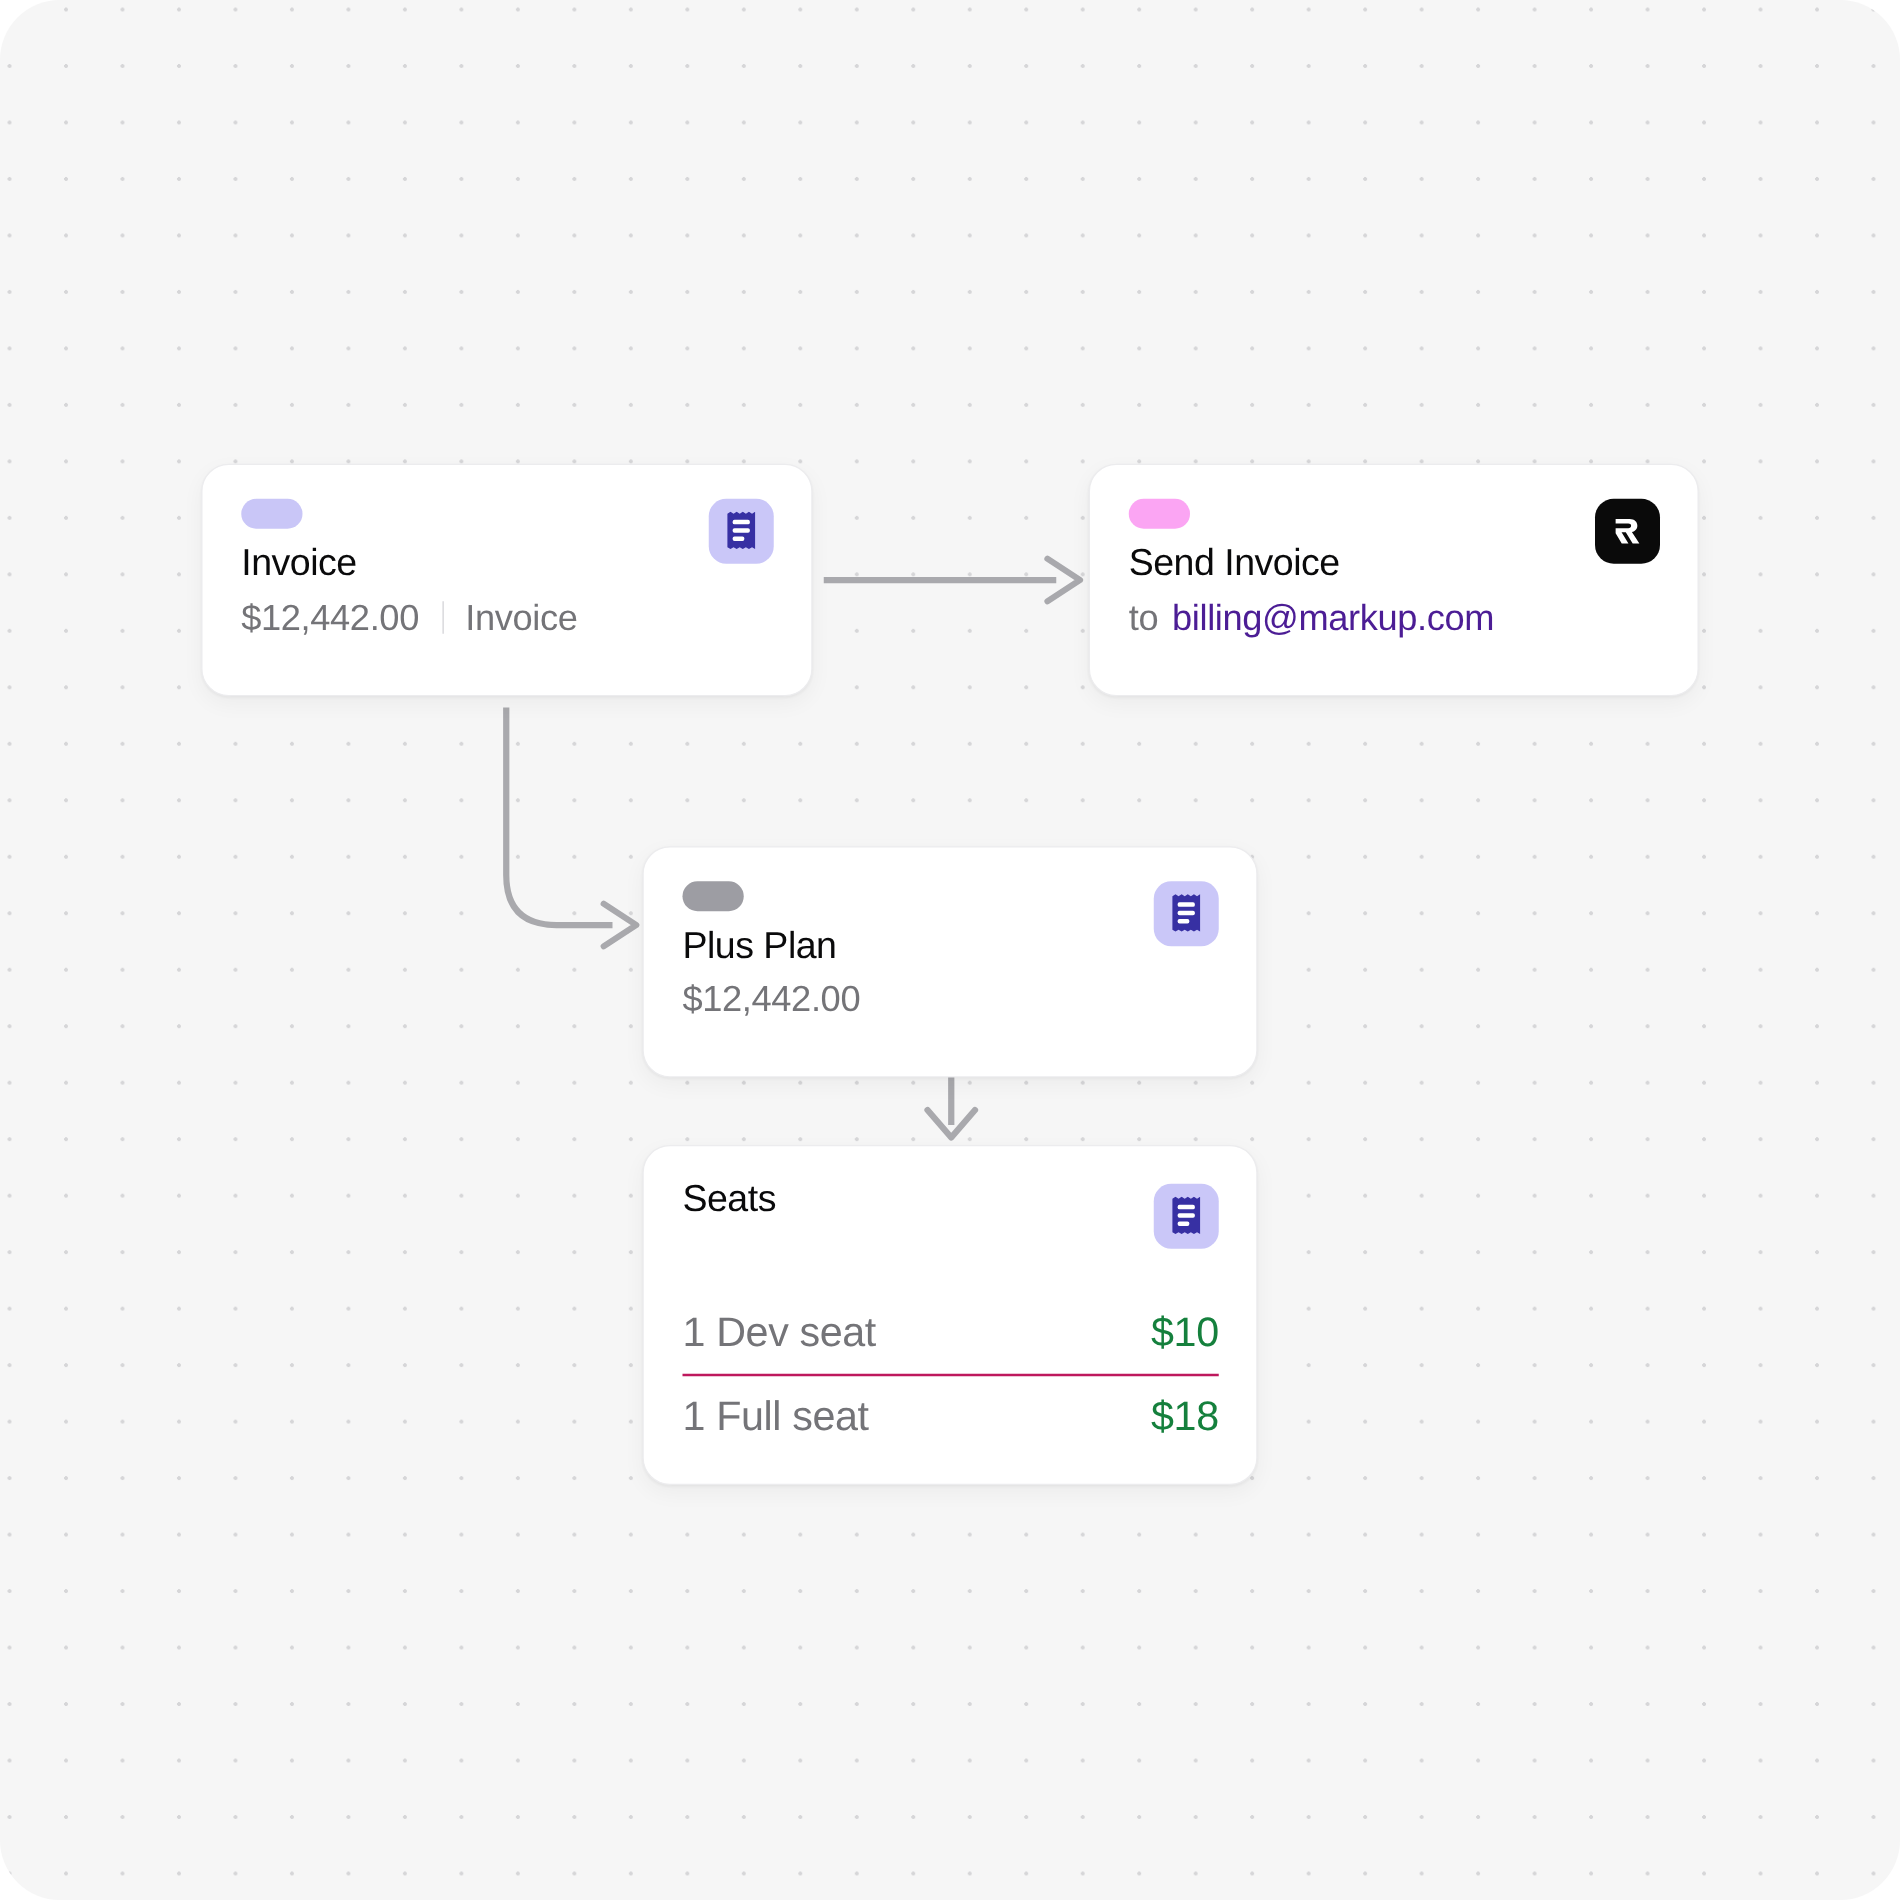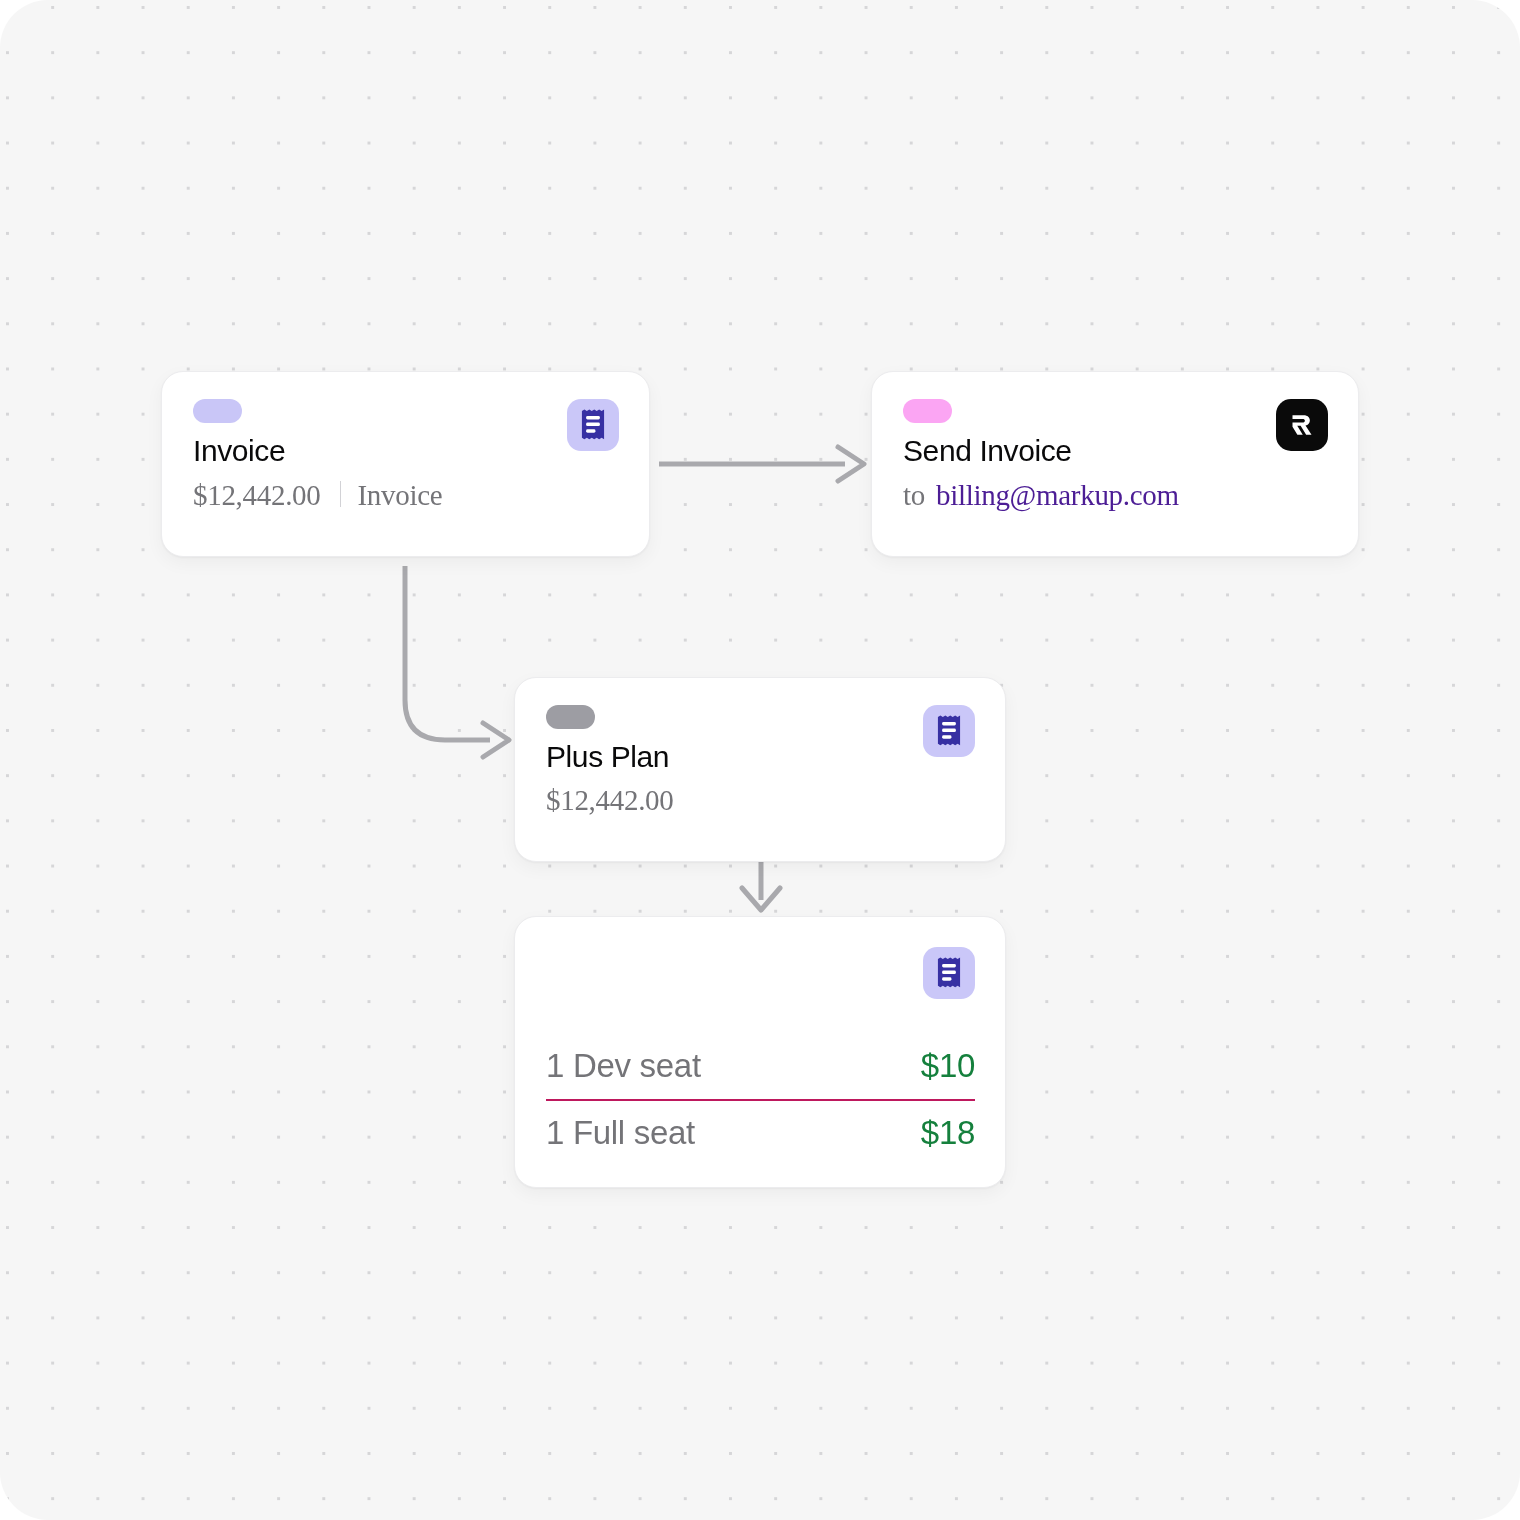--- a/index.html
+++ b/index.html
@@ -78,21 +78,20 @@
     position: absolute;
     left: 31px;
     bottom: 46px;
     font-size: 29px;
     line-height: 1.0;
     letter-spacing: -0.3px;
     color: #747478;
     white-space: nowrap;
     display: flex;
     align-items: flex-start;
-    font-family: Liberation Serif, serif;
   }
 
   .sep-pipe {
     display: inline-block;
     width: 1px;
     height: 26px;
     background: #d2d2d6;
     margin: 0 17px 0 19px;
   }
 
@@ -216,20 +215,21 @@
       </div>
 
       <div class="card-sub">
         <span>$12,442.00</span>
       </div>
     </div>
   </div>
 
   <div class="card card-seats">
     <div class="card-inner">
+      <div class="card-title no-pill">Seats</div>
 
       <div class="badge-icon badge-receipt">
         <svg width="30" height="32" viewBox="0 0 24 26">
           <path d="M3 1.6 L5 0.4 L7 1.6 L9 0.4 L11 1.6 L13 0.4 L15 1.6 L17 0.4 L19 1.6 L21 0.4
                    L21 24.6 L19 23.4 L17 24.6 L15 23.4 L13 24.6 L11 23.4 L9 24.6 L7 23.4 L5 24.6 L3 23.4 Z" fill="#3730a3"></path>
           <rect x="6.4" y="5.6" width="11.2" height="2.9" rx="1.2" fill="#ffffff"></rect>
           <rect x="6.4" y="11" width="11.2" height="2.9" rx="1.2" fill="#ffffff"></rect>
           <rect x="6.4" y="16.4" width="7.6" height="2.9" rx="1.2" fill="#ffffff"></rect>
         </svg>
       </div>

